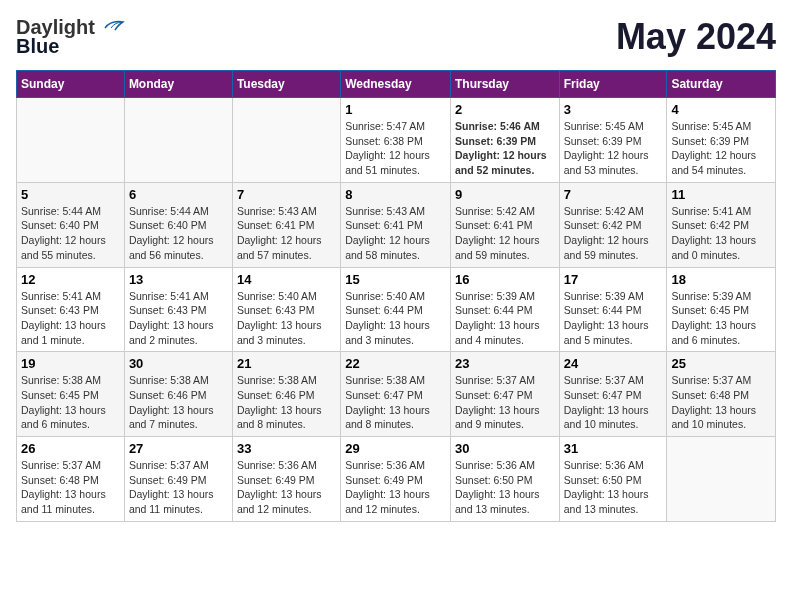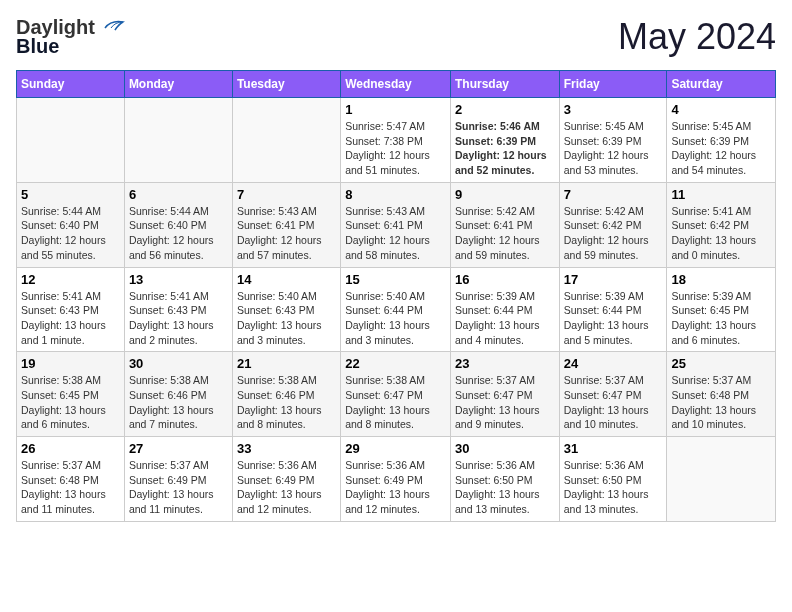--- a/index.html
+++ b/index.html
@@ -20,34 +20,34 @@
       display: flex;
       flex-direction: column;
       align-items: flex-start;
     }
     .logo-general { color: #333; }
     .title-block {
       text-align: right;
     }
     .month-title {
       font-size: 36px;
-      font-weight: normal;
+      font-weight: bold;
       color: #1a1a2e;
     }
     .location-title {
       font-size: 16px;
       color: #333;
     }
     table {
       width: 100%;
       border-collapse: collapse;
       font-size: 11px;
     }
     thead tr {
-      background-color: #8b5cf6;
+      background-color: #701a75;
       color: white;
     }
     thead th {
       padding: 6px 4px;
       text-align: left;
       font-size: 12px;
       font-weight: bold;
       border: 1px solid #1a5faa;
     }
     tbody tr {
@@ -112,21 +112,21 @@
       </tr>
   </thead>
   <tbody id="calendar-body">
   <tr>
         <td class="empty-cell"></td>
         <td class="empty-cell"></td>
         <td class="empty-cell"></td>
         <td>
           <span class="day-number">1</span>
           <div class="day-info" style="white-space: pre-line;">Sunrise: 5:47 AM
-Sunset: 7:38 PM
+Sunset: 6:38 PM
 Daylight: 12 hours
 and 51 minutes.</div>
         </td>
         <td>
           <span class="day-number">2</span>
           <div class="day-info" style="white-space: pre-line; font-weight: bold;">Sunrise: 5:46 AM
 Sunset: 6:39 PM
 Daylight: 12 hours
 and 52 minutes.</div>
         </td>

